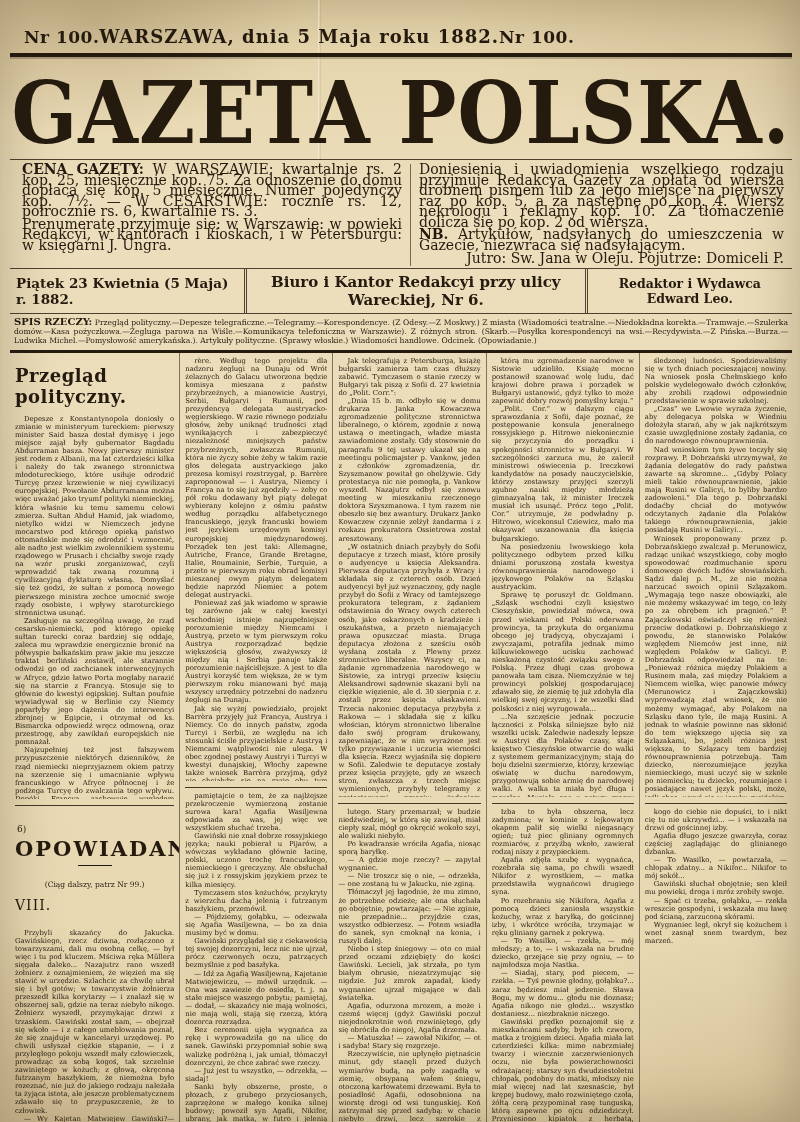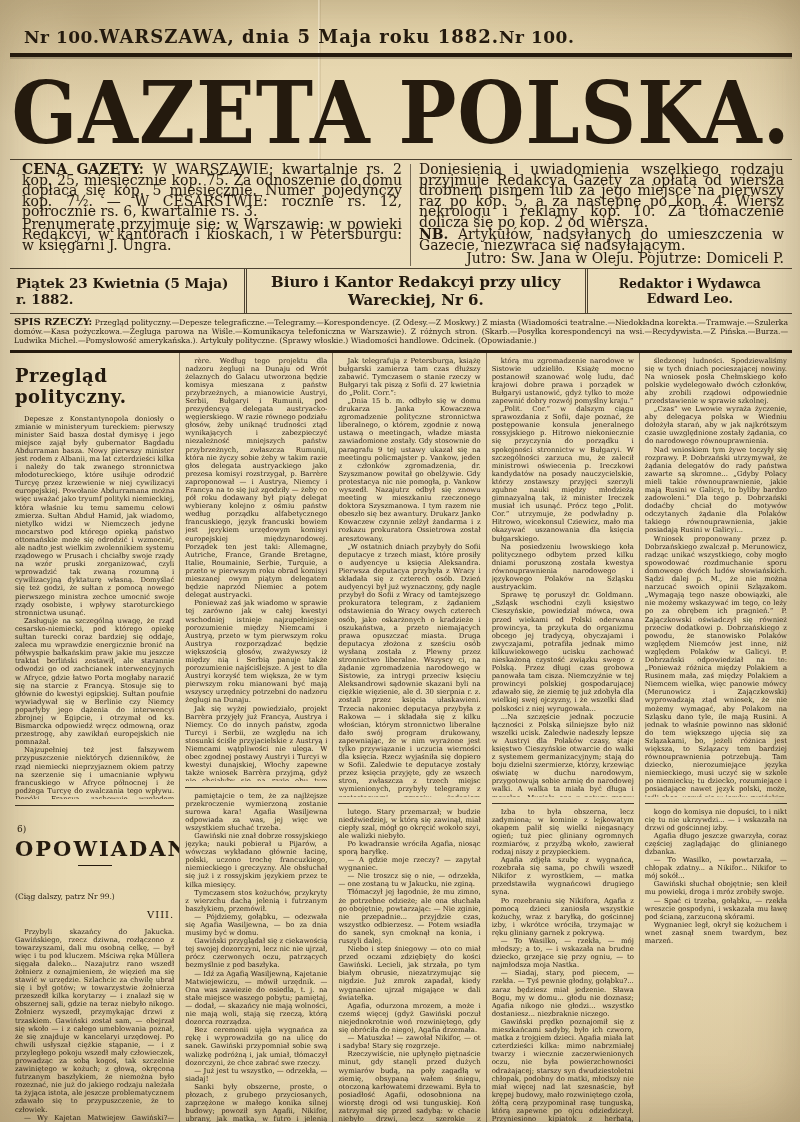--- a/index.html
+++ b/index.html
@@ -72,22 +72,22 @@
   .h-col3{height:440px;}
   .h-col4{height:440px;}
   .h-col5{height:440px;}
   .feuilleton{border-top:1px solid rgba(36,26,14,.85);margin-top:6px;padding-top:4px;}
   .feu-body{font-size:6.9px;line-height:8.1px;overflow:hidden;}
   .feu-head{margin-bottom:6px;}
   .feu-num{font-size:9px;margin:14px 0 2px 2px;}
   .feu-title{margin:2px 0 4px 0;text-align:center;font-size:21px;font-weight:bold;
     letter-spacing:2px;}
   .feu-rule{width:34px;height:1px;background:#241a0e;margin:4px auto 8px auto;}
-  .feu-cont{text-align:left;font-size:7.5px;margin:26px 0 8px 0;}
-  .feu-chap{text-align:right;font-size:10px;letter-spacing:1px;margin:6px 0 8px 0;}
+  .feu-cont{text-align:center;font-size:7.5px;margin:14px 0 8px 0;}
+  .feu-chap{text-align:left;font-size:14px;letter-spacing:1px;margin:6px 0 16px 0;}
 </style>
 </head>
 <body>
 
 <div class="page">
   <div class="crease"></div>
   <div class="inner">
 
     <header>
       <div class="topbar">
@@ -214,21 +214,21 @@
 
       <section class="col">
         <div class="top-sec h-col5">
             <p>śledzonej ludności. Spodziewaliśmy się w tych dniach pocieszającej nowiny. Na wniosek posła Chełmskiego koło polskie wydelegowało dwóch członków, aby zrobili rządowi odpowiednie przedstawienie w sprawie szkolnej.</p>
             <p>„Czas“ we Lwowie wyraża życzenie, aby delegacya polska w Wiedniu dołożyła starań, aby w jak najkrótszym czasie uwzględnione zostały żądania, co do narodowego równouprawnienia.</p>
             <p>Nad wnioskiem tym żywe toczyły się rozprawy. P. Dobrzański utrzymywał, że żądania delegatów do rady państwa zawarte są skromne... „Gdyby Polacy mieli takie równouprawnienie, jakie mają Rusini w Galicyi, to byliby bardzo zadowoleni.“ Dla tego p. Dobrzański dodaćby chciał do motywów odczytanych żądanie dla Polaków takiego równouprawnienia, jakie posiadają Rusini w Galicyi...</p>
             <p>Wniosek proponowany przez p. Dobrzańskiego zwalczał p. Merunowicz, radząc unikać wszystkiego, coby mogło spowodować rozdmuchanie sporu domowego dwóch ludów słowiańskich. Sądzi dalej p. M., że nie można narzucać swoich opinii Szlązakom. „Wymagają tego nasze obowiązki, ale nie możemy wskazywać im tego, co leży po za obrębem ich pragnień.“ P. Zajączkowski oświadczył się również przeciw dodatkowi p. Dobrzańskiego z powodu, że stanowisko Polaków względem Niemców jest inne, niż względem Polaków w Galicyi. P. Dobrzański odpowiedział na to: „Ponieważ różnica między Polakiem a Rusinem mała, zaś między Polakiem a Niemcem wielka, więc panowie mówcy (Merunowicz i Zajączkowski) wyprowadzają ztąd wniosek, że nie możemy wymagać, aby Polakom na Szląsku dano tyle, ile mają Rusini. A jednak to właśnie powinno nas skłonić do tem większego ujęcia się za Szlązakami, bo, jeżeli różnica jest większa, to Szlązacy tem bardziej równouprawnienia potrzebują. Tam dziecko, nierozumiejące języka niemieckiego, musi uczyć się w szkole po niemiecku; tu dziecko, rozumiejące i posiadające nawet język polski, może, jeśli chce, uczyć się w języku rusińskim. — gdzież zatem więcej równouprawnienia potrzeba? W sejmie naszym ci panowie, którzy przemawiają po rusińsku, władają zarazem językiem polskim; niepotrzebaby im koniecznie przemawiać po rusińsku...</p>
           </div>
         <div class="feuilleton">
           <div class="feu-body">
-              <p>kogo do komisya nie dopuści, to i nikt cię tu nie ukrzywdzi... — i wskazała na drzwi od gościnnej izby.</p>
+              <p>kogo do ciebie nie dopuści, to i nikt cię tu nie ukrzywdzi... — i wskazała na drzwi od gościnnej izby.</p>
               <p>Agafia długo jeszcze gwarzyła, coraz częściej zaglądając do glinianego dzbanka.</p>
               <p>— To Wasilko, — powtarzała, — chłopak zdatny... a Nikifor... Nikifor to mój sokół...</p>
               <p>Gawiński słuchał obojętnie; sen kleił mu powieki, droga i mróz zrobiły swoje.</p>
               <p>— Spać ci trzeba, gołąbku, — rzekła wreszcie gospodyni, i wskazała mu ławę pod ścianą, zarzuconą skórami.</p>
               <p>Wygnaniec legł, okrył się kożuchem i wnet zasnął snem twardym, bez marzeń.</p>
             </div>
         </div>
       </section>
 
     </main>

